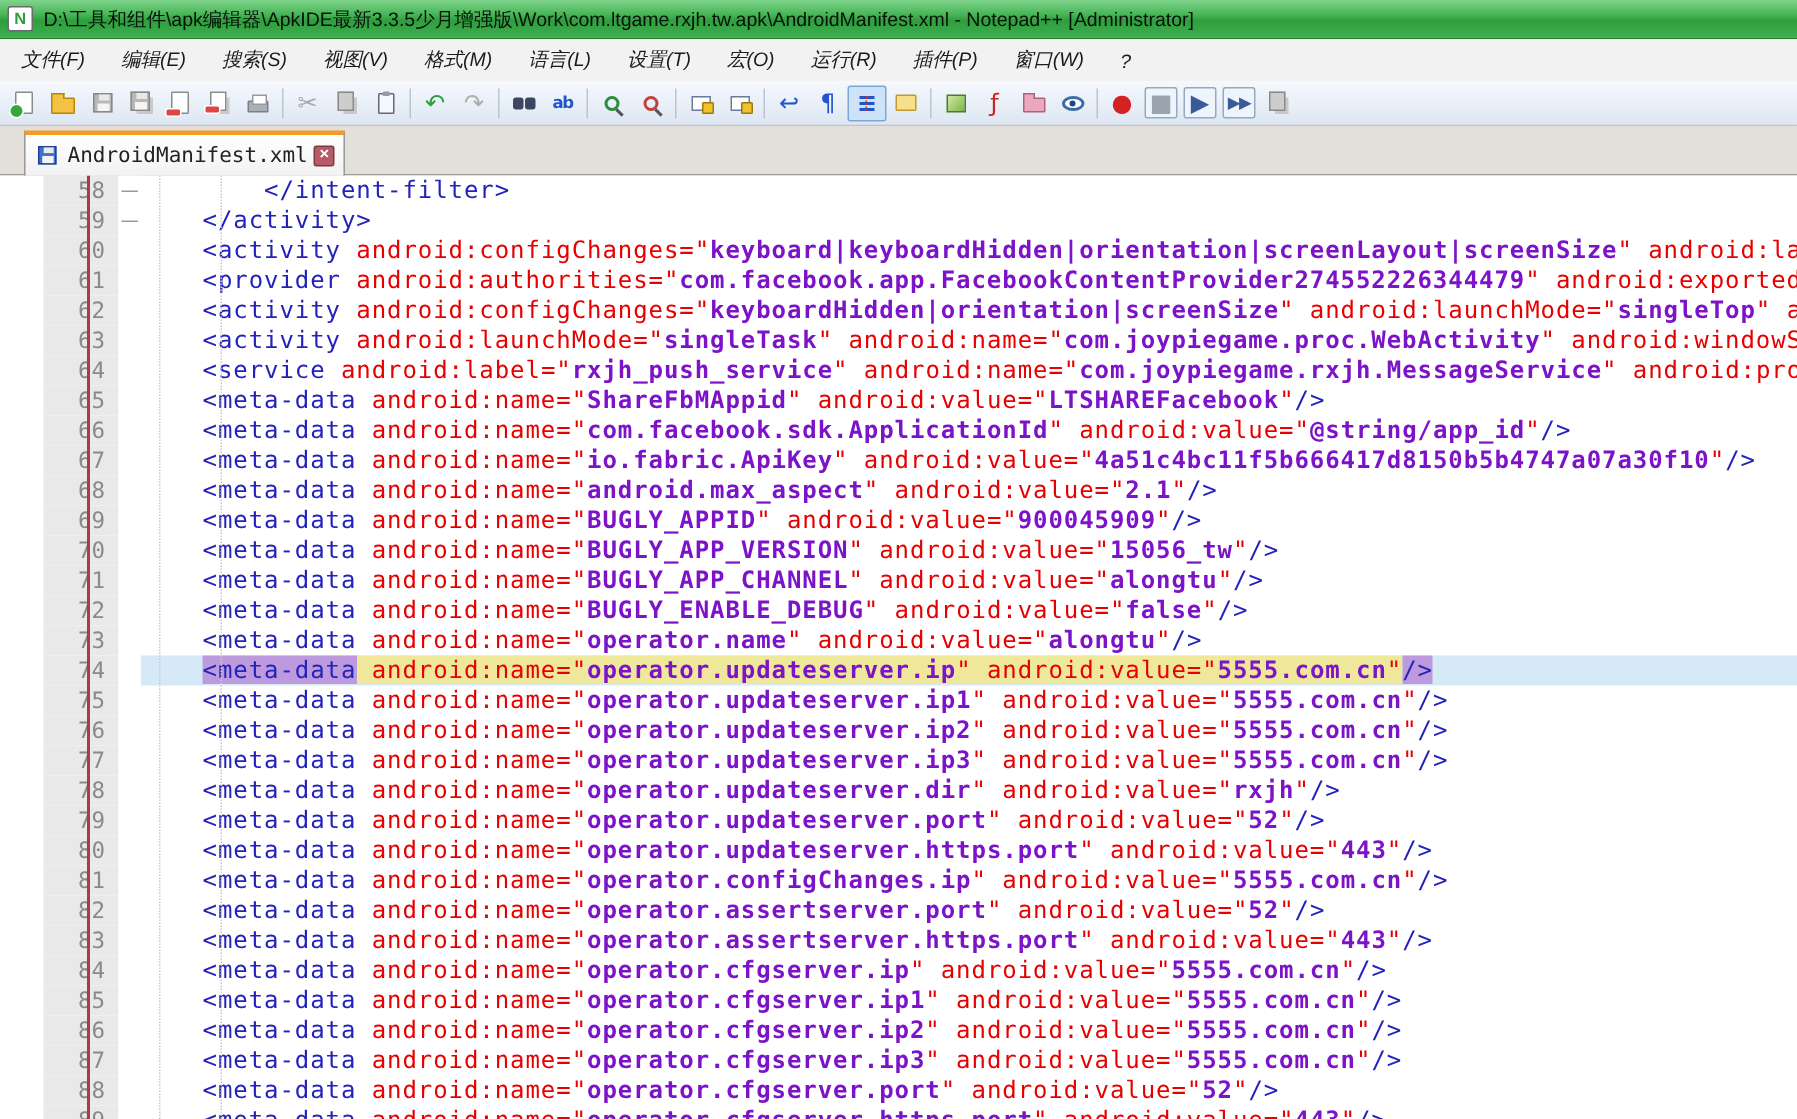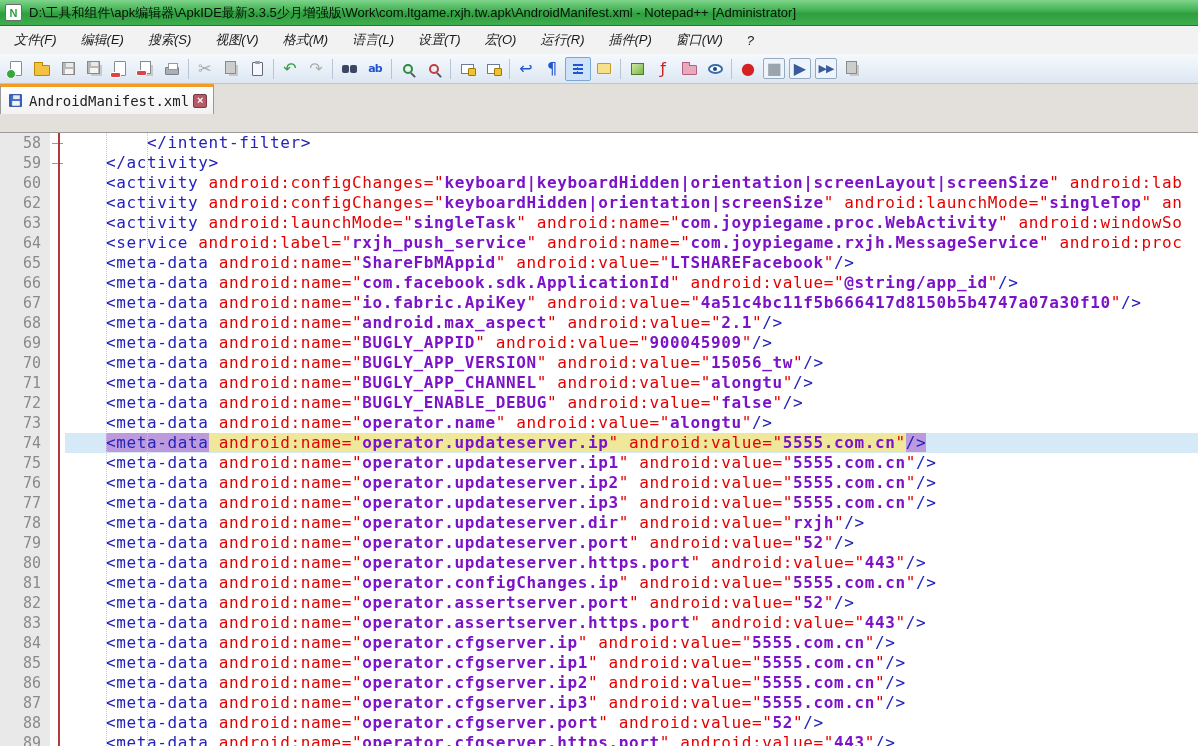--- a/index.html
+++ b/index.html
@@ -59,30 +59,30 @@
   .i-lockwin::after{content:"";position:absolute;right:-3px;bottom:-3px;width:6px;height:6px;background:#f2c12e;border:1px solid #9a7a10;border-radius:1px;}
   .i-bars{width:10px;height:10px;position:relative;}
   .i-bars::before{content:"";position:absolute;top:0;left:0;width:10px;height:2px;background:#2255cc;box-shadow:0 4px 0 #2255cc,0 8px 0 #2255cc;}
   .i-bars::after{content:"";position:absolute;top:0;left:4px;height:10px;border-left:1px dotted #c33;}
   .i-udl{width:14px;height:11px;background:#f7e08a;border:1px solid #c09a30;border-radius:1px;}
   .i-map{width:13px;height:12px;background:linear-gradient(135deg,#cfe8a0,#7ab648);border:1px solid #4a7a2a;}
   .i-eye{width:15px;height:10px;background:#fff;border:2px solid #3a6ea5;border-radius:50%;position:relative;}
   .i-eye::after{content:"";position:absolute;left:3.5px;top:1.5px;width:4px;height:4px;background:#184a8a;border-radius:50%;}
 
   
-  .tabbar{height:49px;background:#e3e0dc;border-bottom:1px solid #9a9a9a;display:flex;padding-left:0;}
+  .tabbar{height:33px;background:#e3e0dc;border-bottom:1px solid #9a9a9a;display:flex;align-items:flex-end;padding-left:16px;}
   .tab{height:30px;background:linear-gradient(#ffffff,#f2f2f2);border:1px solid #9a9a9a;border-bottom:none;
     border-top:3px solid var(--accent);display:flex;align-items:center;padding:0 6px 0 8px;margin-bottom:-1px;position:relative;z-index:2;}
   .tab-label{font-family:"DejaVu Sans Mono","Liberation Mono",monospace;font-size:14px;color:#222;margin:0 4px 0 7px;}
   .tab-close{width:14px;height:14px;background:#b85a66;border:1px solid #7a3a44;border-radius:2px;color:#fff;
     font-size:11px;font-weight:bold;display:flex;align-items:center;justify-content:center;line-height:1;}
 
   
   .editor{position:relative;height:629px;background:#fff;overflow:hidden;
-    font-family:"DejaVu Sans Mono","Liberation Mono",monospace;font-size:16px;line-height:20px;}
+    font-family:"DejaVu Sans Mono","Liberation Mono",monospace;font-size:16px;line-height:20px;padding-left:29px;}
   .guide{position:absolute;top:0;bottom:0;border-left:1px dotted #c9c9c9;z-index:5;pointer-events:none;}
   .foldline{position:absolute;top:0;bottom:0;left:58px;width:2px;background:var(--foldline);z-index:6;pointer-events:none;}
   .row{display:flex;height:20px;}
   .ln{width:50px;background:#e9e9e9;color:var(--lnum);font-size:15px;text-align:right;padding-right:9px;flex:none;}
   .fold{width:15px;flex:none;position:relative;background:#fff;}
   .fold.tick::after{content:"";position:absolute;left:2px;top:10px;width:11px;height:1px;background:#9a9a9a;}
   .code{flex:1;white-space:pre;letter-spacing:0.62px;}
   .row.hl .code{background:var(--hlrow);}
   .s-g{color:var(--tag);}
   .s-a{color:var(--attr);}
@@ -239,20 +239,25 @@
         <div class="ln">59</div>
         <div class="fold tick"></div>
         <div class="code"><span class="s-g">    &lt;/activity&gt;</span></div>
       </div>
       <div class="row">
         <div class="ln">60</div>
         <div class="fold"></div>
         <div class="code"><span class="s-g">    &lt;activity</span><span class="s-a"> android:configChanges="</span><span class="s-v">keyboard|keyboardHidden|orientation|screenLayout|screenSize</span><span class="s-a">" android:lab</span></div>
       </div>
       <div class="row">
+        <div class="ln">61</div>
+        <div class="fold"></div>
+        <div class="code"><span class="s-g">    &lt;provider</span><span class="s-a"> android:authorities="</span><span class="s-v">com.facebook.app.FacebookContentProvider274552226344479</span><span class="s-a">" android:exported=</span></div>
+      </div>
+      <div class="row">
         <div class="ln">62</div>
         <div class="fold"></div>
         <div class="code"><span class="s-g">    &lt;activity</span><span class="s-a"> android:configChanges="</span><span class="s-v">keyboardHidden|orientation|screenSize</span><span class="s-a">" android:launchMode="</span><span class="s-v">singleTop</span><span class="s-a">" an</span></div>
       </div>
       <div class="row">
         <div class="ln">63</div>
         <div class="fold"></div>
         <div class="code"><span class="s-g">    &lt;activity</span><span class="s-a"> android:launchMode="</span><span class="s-v">singleTask</span><span class="s-a">" android:name="</span><span class="s-v">com.joypiegame.proc.WebActivity</span><span class="s-a">" android:windowSo</span></div>
       </div>
       <div class="row">

